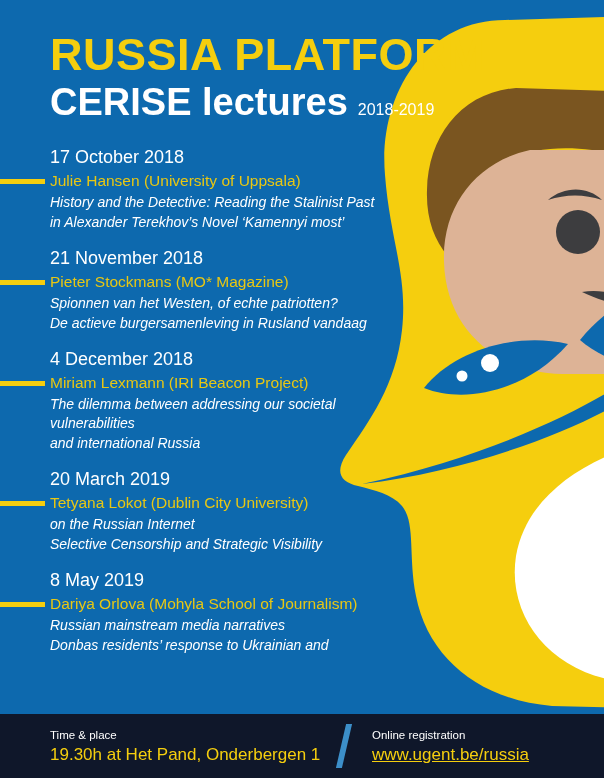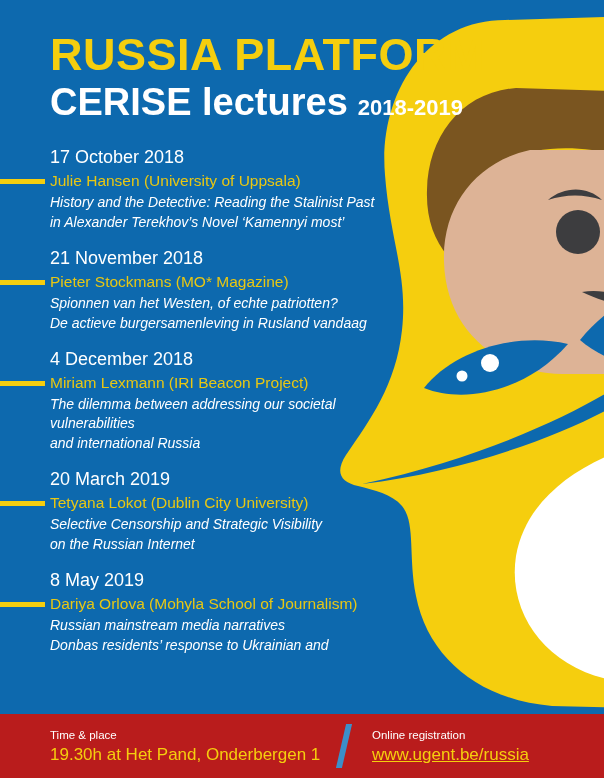--- a/index.html
+++ b/index.html
@@ -51,22 +51,22 @@
     margin-top: 6px;
   }
   #title-sub {
     font-size: 38px;
     font-weight: bold;
     color: #ffffff;
     line-height: 1.0;
     white-space: nowrap;
   }
   #title-years {
-    font-size: 22px;
-    font-weight: bold;
+    font-size: 16px;
+    font-weight: normal;
     color: #ffffff;
     margin-left: 10px;
     white-space: nowrap;
   }
 
   
   #lectures {
     position: absolute;
     left: 0;
     top: 144px;
@@ -114,21 +114,21 @@
     margin-top: 1px;
   }
 
   
   #footer {
     position: absolute;
     left: 0;
     bottom: 0;
     width: 604px;
     height: 64px;
-    background: #b91c1c;
+    background: #0f172a;
     z-index: 4;
   }
   .foot-block {
     position: absolute;
     top: 13px;
   }
   #foot-left { left: 50px; }
   #foot-right { left: 372px; }
   .foot-label {
     color: #ffffff;
@@ -260,22 +260,22 @@
     </div>
 
 
     <div class="lecture">
       <div class="lec-date">20 March 2019</div>
       <div class="lec-name-row">
         <span class="lec-dash"></span>
         <span class="lec-name">Tetyana Lokot (Dublin City University)</span>
       </div>
       <div class="lec-desc">
+        <div>on the Russian Internet</div>
         <div>Selective Censorship and Strategic Visibility</div>
-        <div>on the Russian Internet</div>
       </div>
     </div>
 
     <div class="lecture">
       <div class="lec-date">8 May 2019</div>
       <div class="lec-name-row">
         <span class="lec-dash"></span>
         <span class="lec-name">Dariya Orlova (Mohyla School of Journalism)</span>
       </div>
       <div class="lec-desc">

